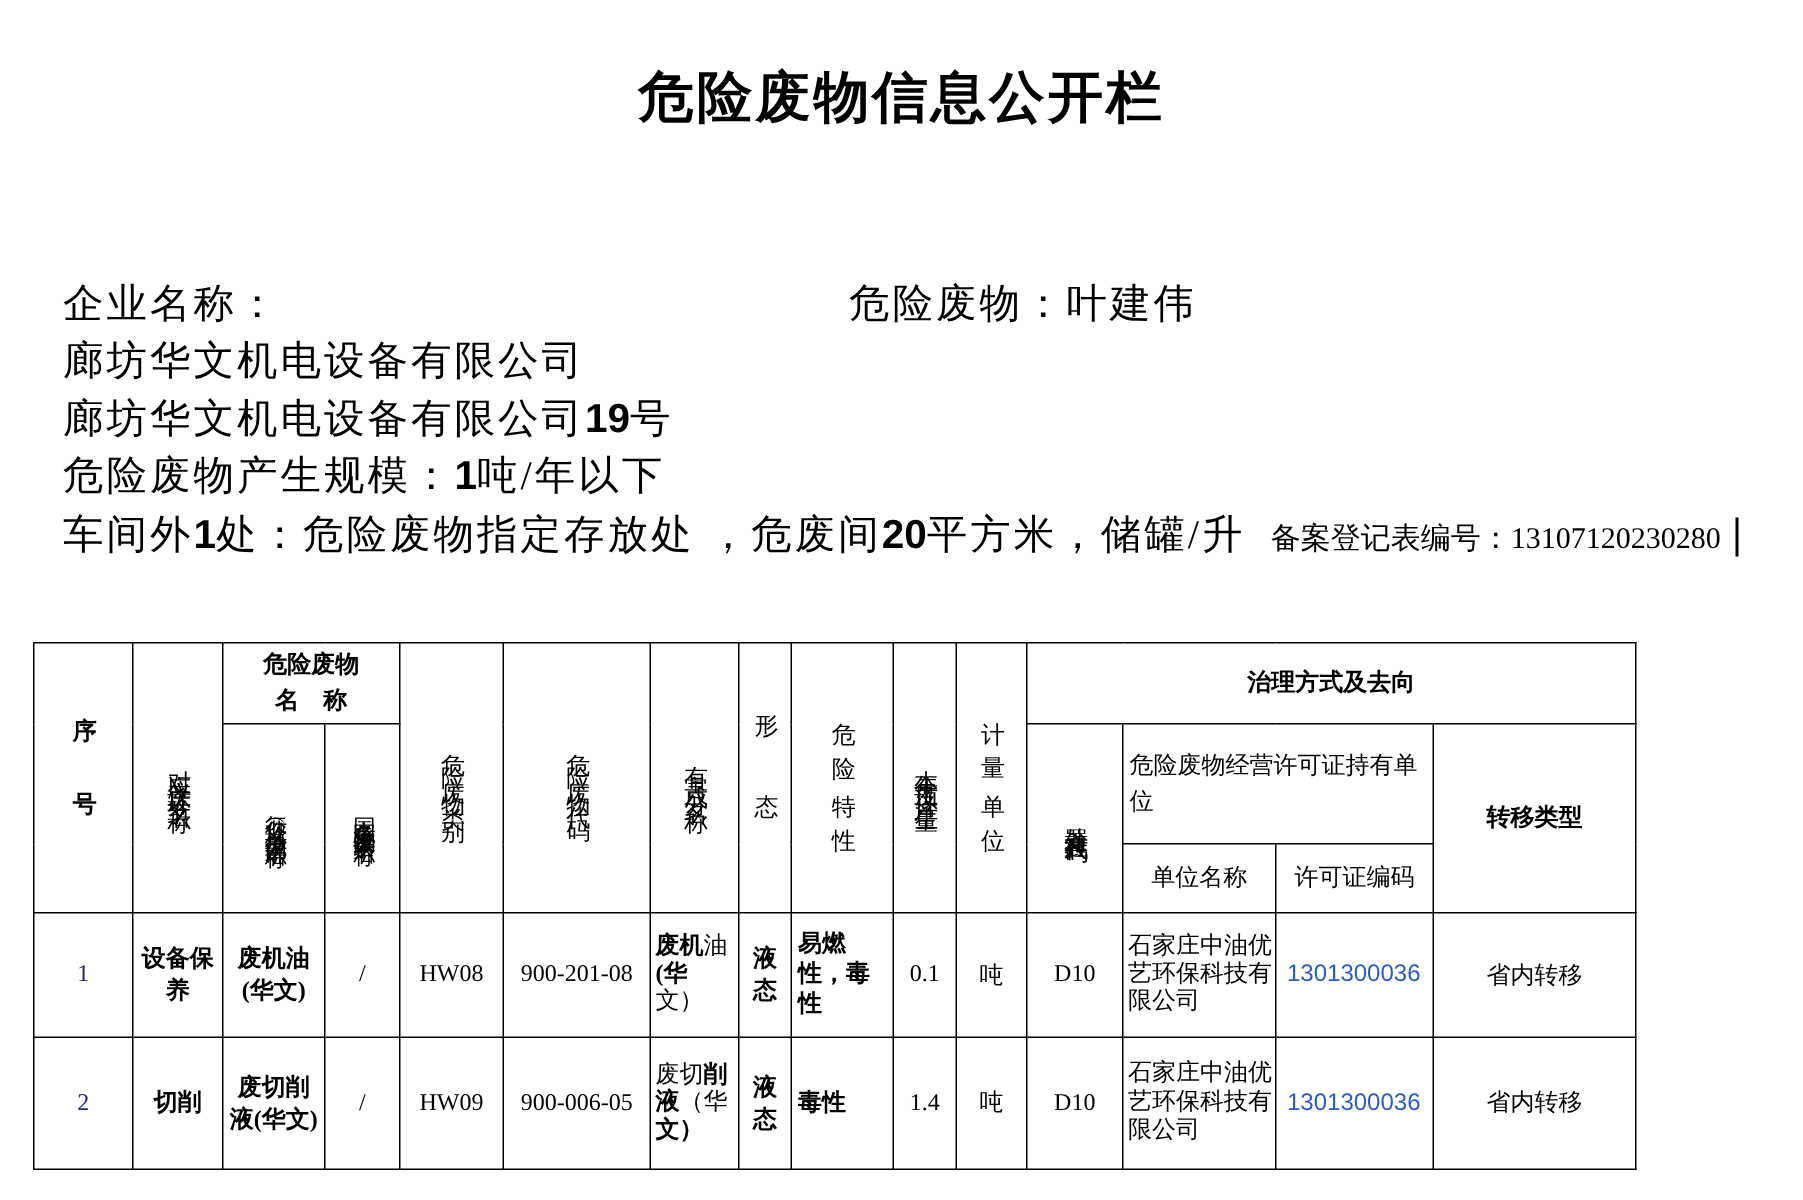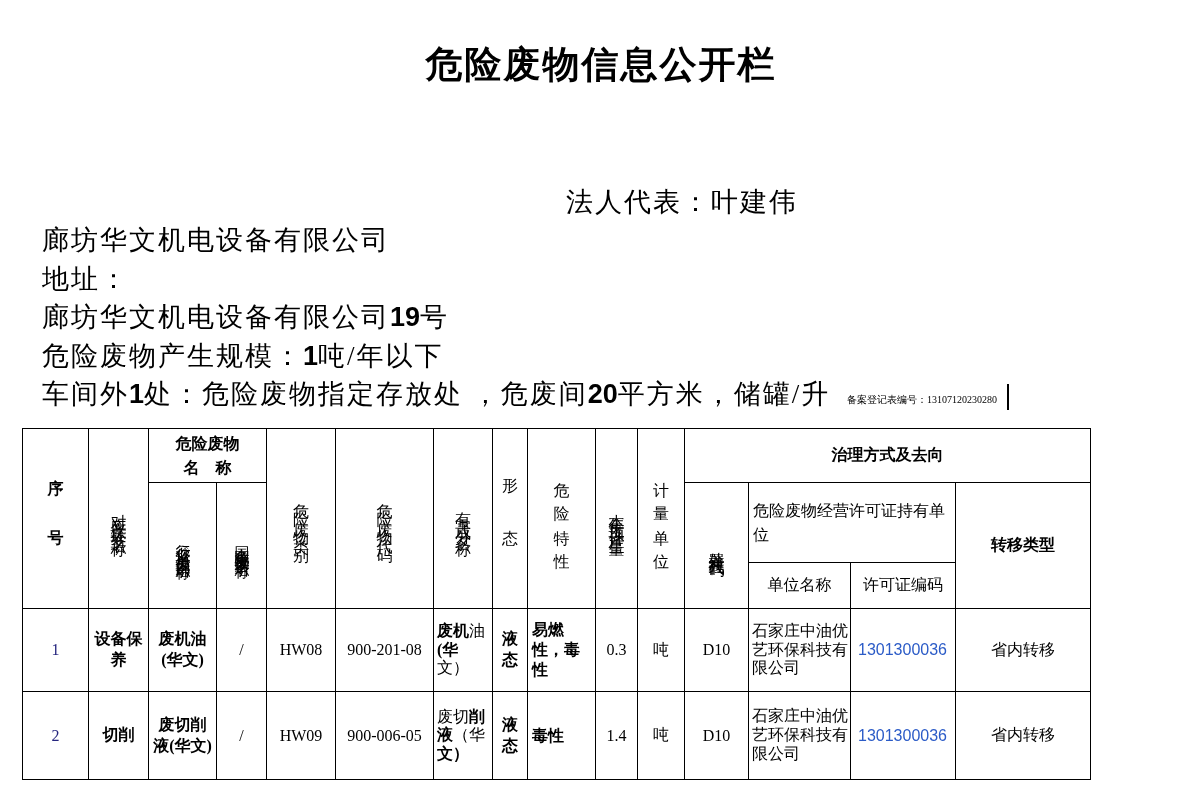--- a/index.html
+++ b/index.html
@@ -11,21 +11,21 @@
     position:absolute; top:40px; left:0; width:100%;
     text-align:center; font-size:37px; font-weight:bold; letter-spacing:2px;
   }
   .info {
     position:absolute; left:42px; top:183px; width:1140px;
     font-size:27px; letter-spacing:2px;
   }
   .info .line { position:relative; height:38.4px; line-height:38.4px; white-space:nowrap; }
   .num { font-family:"Liberation Sans", sans-serif; font-weight:bold; letter-spacing:0; }
   .rcol { position:absolute; top:0; left:524px; }
-  .record { font-size:10px; letter-spacing:0; margin-left:8px; }
+  .record { font-size:20px; letter-spacing:0; margin-left:8px; }
   .cursor { display:inline-block; width:2px; height:26px; background:#000; vertical-align:middle; margin-left:1px; }
 
   table.waste {
     position:absolute; left:22px; top:428px;
     border-collapse:collapse; table-layout:fixed; width:1068px;
   }
   table.waste td {
     border:1px solid #000; text-align:center; vertical-align:middle;
     font-size:16px; padding:1px 2px; overflow:hidden;
   }
@@ -62,24 +62,24 @@
     font-size:19px; text-align:right; padding-left:1px !important;
   }
 </style>
 </head>
 <body>
 
 <div class="title">危险废物信息公开栏</div>
 
 <div class="info">
   <div class="line">
-    <span class="rcol">法人代表：叶建伟</span>
+    <span>企业名称：</span>
+    <span class="rcol">危险废物：叶建伟</span>
   </div>
   <div class="line">廊坊华文机电设备有限公司</div>
-  <div class="line">地址：</div>
   <div class="line">
     <span><span>廊坊华文机电设备有限公司</span><span class="num">19</span><span>号</span></span>
   </div>
   <div class="line"><span>危险废物产生规模：</span><span class="num">1</span><span>吨/年以下</span></div>
   <div class="line">
     <span><span>车间外</span><span class="num">1</span><span>处：危险废物指定存放处 ，危废间</span><span class="num">20</span><span>平方米，储罐/升</span></span>
     <span class="record">备案登记表编号：13107120230280</span>
     <span class="cursor"></span>
   </div>
 </div>
@@ -131,21 +131,21 @@
   <tr style="height:83px">
     <td class="seq">1</td>
     <td class="stage">设备保养</td>
     <td class="common">废机油(华文)</td>
     <td>/</td>
     <td class="codec">HW08</td>
     <td class="codec">900-201-08</td>
     <td class="harm"><span class="b">废机</span><span>油</span><span class="b">(华</span><span>文）</span></td>
     <td class="formc">液态</td>
     <td class="hazc">易燃性，毒性</td>
-    <td class="small">0.3</td>
+    <td class="small">0.1</td>
     <td class="small">吨</td>
     <td class="small">D10</td>
     <td class="company">石家庄中油优艺环保科技有限公司</td>
     <td class="licno">1301300036</td>
     <td class="small">省内转移</td>
   </tr>
   <tr style="height:88px">
     <td class="seq">2</td>
     <td class="stage">切削</td>
     <td class="common">废切削液(华文)</td>

